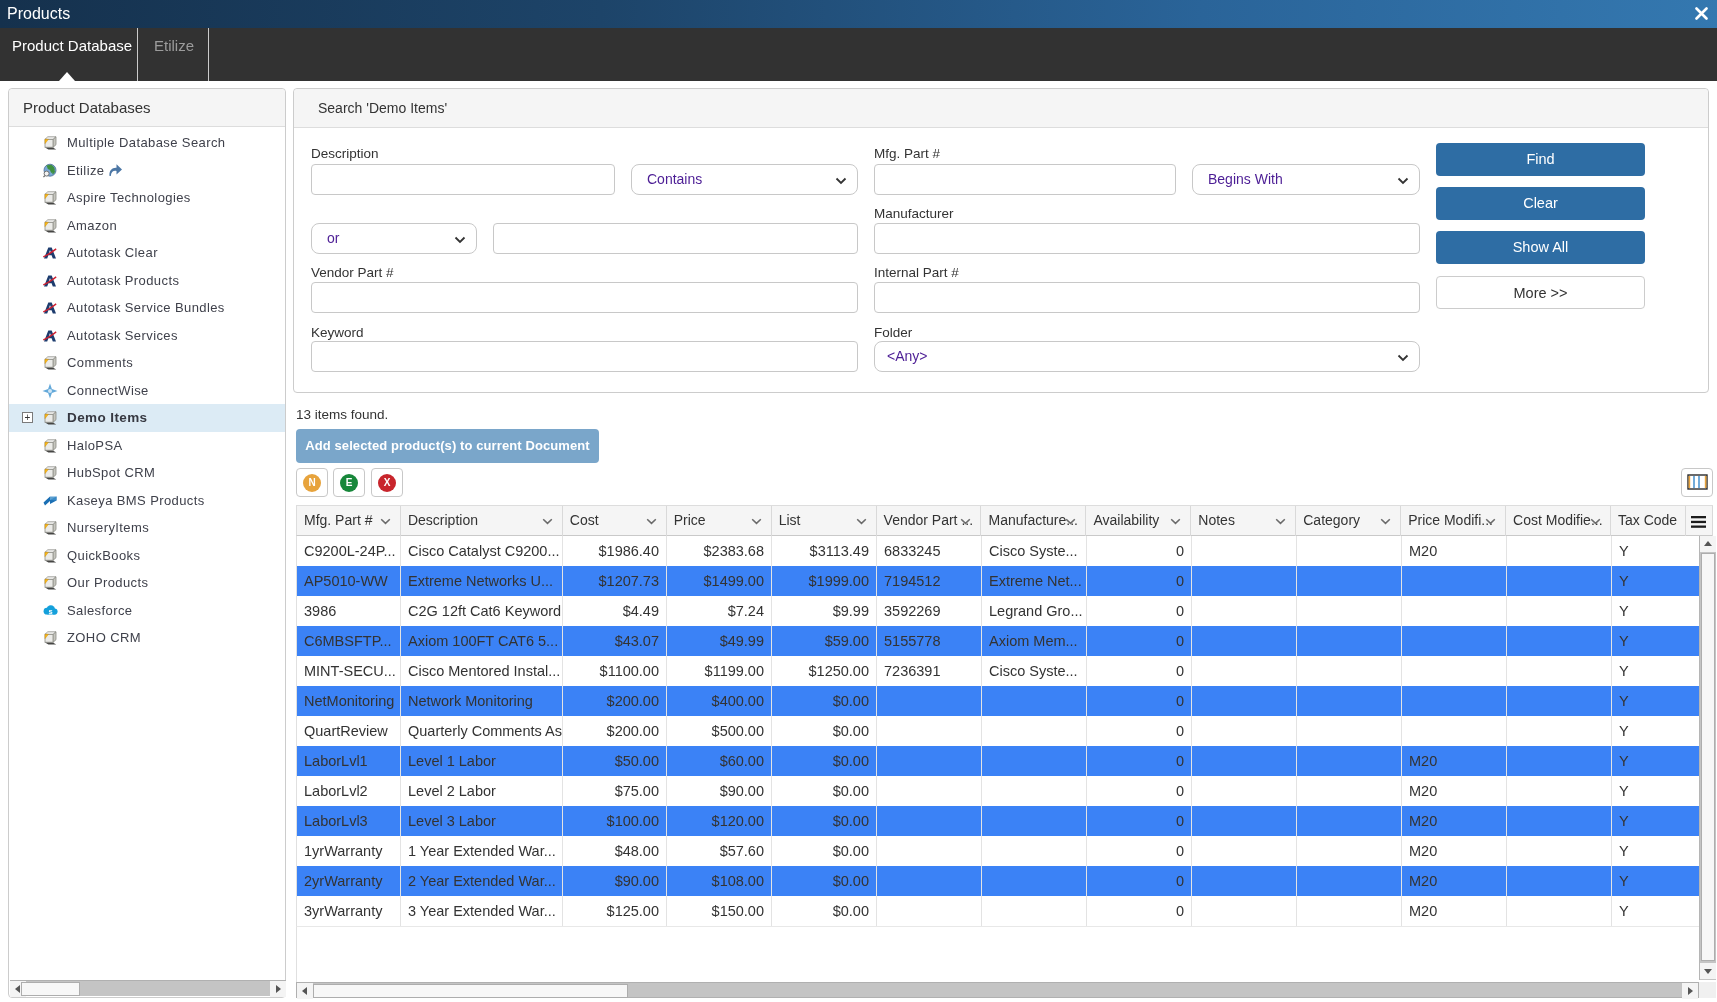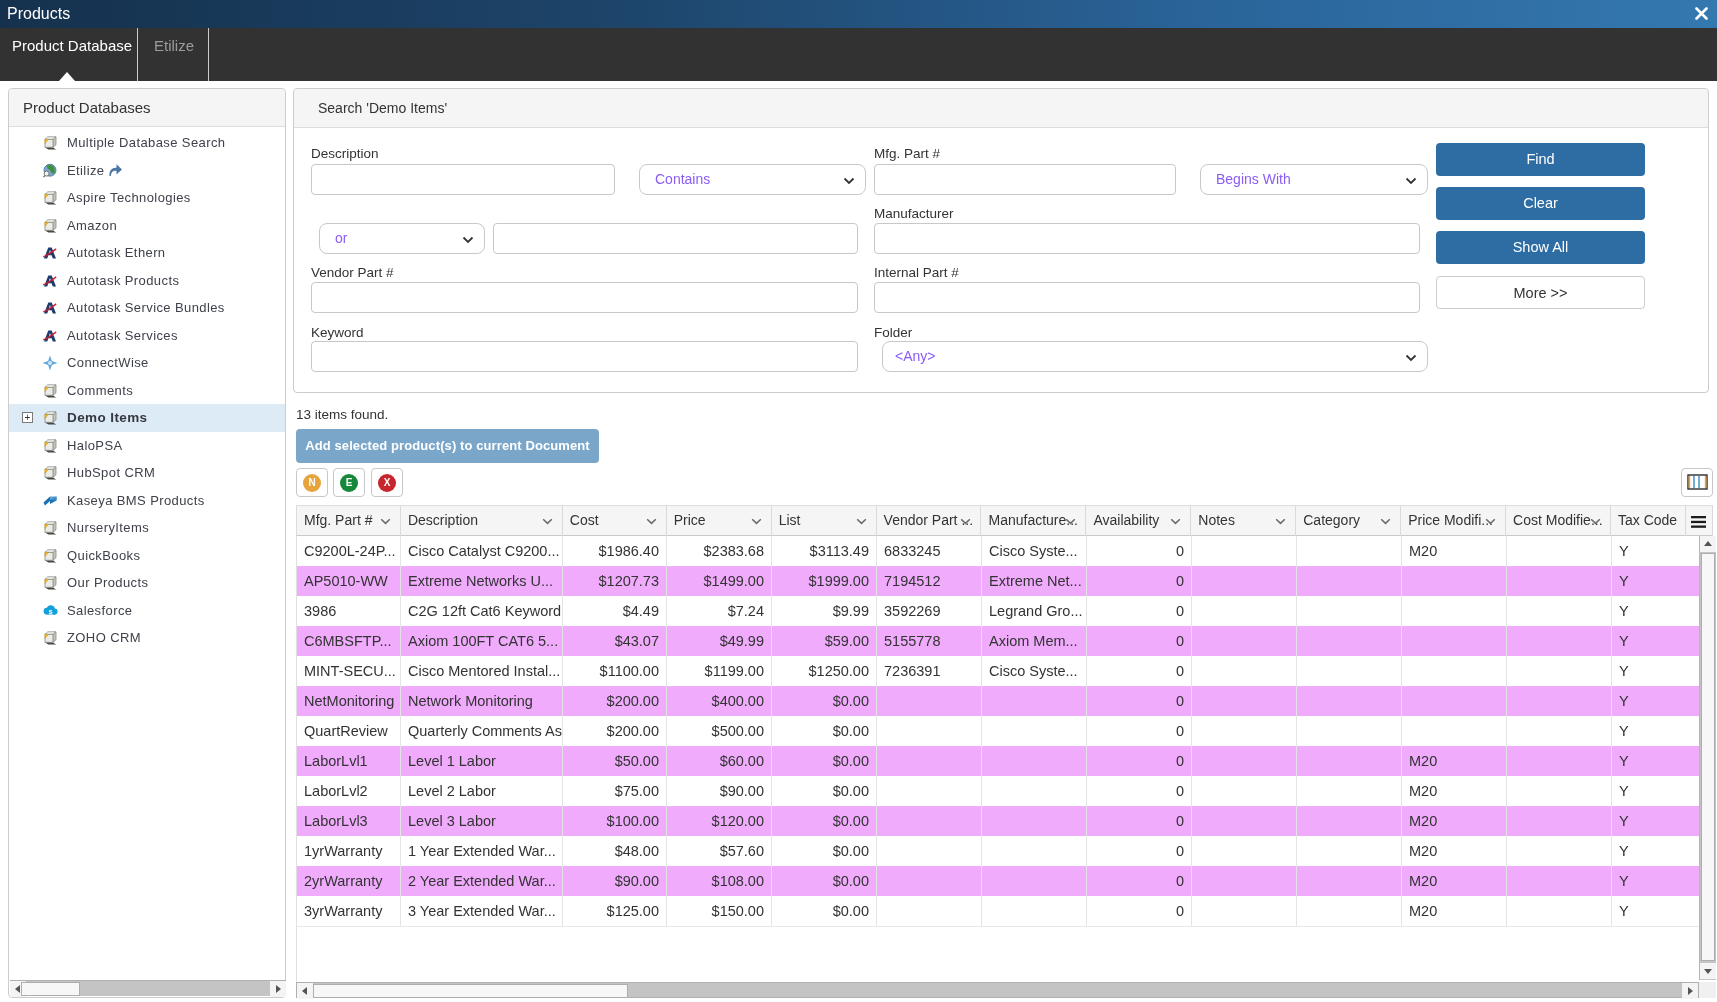--- a/index.html
+++ b/index.html
@@ -35,21 +35,21 @@
 .triu { position:absolute; left:4px; top:5px; width:0; height:0; border-left:4px solid transparent; border-right:4px solid transparent; border-bottom:5px solid #555; }
 .trid { position:absolute; left:4px; top:6px; width:0; height:0; border-left:4px solid transparent; border-right:4px solid transparent; border-top:5px solid #555; }
 
 .spanel { position:absolute; left:293px; top:88px; width:1416px; height:305px; background:#fff;
   border:1px solid #ccc; border-radius:4px; }
 .shead { height:39px; background:#f5f5f5; border-bottom:1px solid #ddd; border-radius:4px 4px 0 0;
   line-height:39px; padding-left:24px; font-size:14px; color:#333; }
 .lab { position:absolute; font-size:13.5px; color:#333; }
 .inp { position:absolute; height:31px; border:1px solid #c8c8c8; border-radius:4px; background:#fff; }
 .sel { position:absolute; height:31px; border:1px solid #c8c8c8; border-radius:8px; background:#fff;
-  font-size:14px; color:#8b5cf6; line-height:29px; padding-left:15px;margin-left:8px; }
+  font-size:14px; color:#4c1d95; line-height:29px; padding-left:15px; }
 .sa { position:absolute; right:10px; top:12px; }
 
 .btn { position:absolute; left:1436px; width:209px; height:33px; background:#2e6da4; border-radius:4px;
   color:#fff; font-size:14.5px; text-align:center; line-height:33px; }
 .btnw { background:#fff; border:1px solid #ccc; color:#333; }
 
 .found { position:absolute; left:296px; top:407px; font-size:13.5px; color:#333; }
 .addbtn { position:absolute; left:296px; top:429px; width:303px; height:34px; background:#7aa6ca; border-radius:4px;
   color:#fff; font-weight:bold; font-size:13px; letter-spacing:0.1px; text-align:center; line-height:34px; white-space:nowrap; }
 .ibtn { position:absolute; top:468px; width:32px; height:29px; background:#fff; border:1px solid #c8c8c8; border-radius:4px; }
@@ -59,21 +59,21 @@
   border-radius:4px; text-align:center; padding-top:5px; }
 
 .thead { position:absolute; left:296px; top:505px; width:1417px; height:31px; background:#f5f5f5;
   border-top:1px solid #ddd; border-left:1px solid #ddd; border-bottom:1px solid #c9c9c9; display:flex; }
 .hcell { position:relative; height:30px; line-height:29px; border-right:1px solid #d9d9d9; padding-left:7px;
   font-size:14px; color:#333; white-space:nowrap; overflow:hidden; }
 .hcell .hc { position:absolute; right:9px; top:12px; }
 .hmenu { text-align:center; padding-left:0; padding-top:9px; line-height:normal; }
 .tbody { position:absolute; left:296px; top:536px; width:1404px; border-left:1px solid #e0e0e0; }
 .brow { display:flex; height:30px; background:#fff; }
-.brow.odd { background:#f0abfc;align-items:flex-end; }
+.brow.odd { background:#3b82f6;align-items:flex-end; }
 .bcell { height:30px; line-height:30px; border-right:1px solid #e3e3e3; padding-left:7px; font-size:14.5px;
   color:#333; white-space:nowrap; overflow:hidden; }
 .bcell.rr { text-align:right; padding-right:7px; padding-left:0; }
 .tfill { position:absolute; left:296px; top:926px; width:1404px; height:56px; background:#fff;
   border-left:1px solid #e0e0e0; border-top:1px solid #e8e8e8; }
 .vscroll { position:absolute; left:1699px; top:536px; width:17px; height:444px; background:#c4c4c4; border-left:1px solid #b5b5b5; }
 .hscroll { position:absolute; left:296px; top:982px; width:1403px; height:16px; background:#c4c4c4; border:1px solid #b0b0b0; }
 .corner { position:absolute; left:1699px; top:982px; width:17px; height:16px; background:#f0f0f0; }
 </style></head>
 <body>
@@ -120,44 +120,44 @@
 <div class="trow"><svg class="ti" width="16" height="16" viewBox="0 0 16 16">
           <polygon points="2.6,12.2 10.4,12.2 14.2,14.6 6.4,14.6" fill="#454543"></polygon>
           <rect x="3.0" y="4.3" width="8.2" height="7.9" fill="#ebebe8" stroke="#8d8d86" stroke-width="0.8"></rect>
           <polygon points="3.0,4.3 5.8,1.8 14.0,1.8 11.2,4.3" fill="#f8f8f6" stroke="#8d8d86" stroke-width="0.8"></polygon>
           <polygon points="11.2,4.3 14.0,1.8 14.0,9.7 11.2,12.2" fill="#c6c6bf" stroke="#8d8d86" stroke-width="0.8"></polygon>
           <polygon points="3.0,4.3 6.4,4.3 3.0,8.6" fill="#fdb913" stroke="#c88f10" stroke-width="0.5"></polygon>
         </svg><span class="tl">Amazon</span></div>
 <div class="trow"><svg class="ti" width="16" height="16" viewBox="0 0 16 16">
           <path d="M2,13.5 L6.3,2.5 L9.7,2.5 L14,13.5 L10.8,13.5 L9.6,10.2 L6.4,10.2 L5.2,13.5 Z M7,7.8 L9,7.8 L8,4.9 Z" fill="#1d3c6e"></path>
           <path d="M1,11.2 C5,9.5 10,6 13.8,3.2 L14.6,4.4 C11,7.4 5.5,10.6 1.5,12.4 Z" fill="#cf2030"></path>
-        </svg><span class="tl">Autotask Ethern</span></div>
+        </svg><span class="tl">Autotask Clear</span></div>
 <div class="trow"><svg class="ti" width="16" height="16" viewBox="0 0 16 16">
           <path d="M2,13.5 L6.3,2.5 L9.7,2.5 L14,13.5 L10.8,13.5 L9.6,10.2 L6.4,10.2 L5.2,13.5 Z M7,7.8 L9,7.8 L8,4.9 Z" fill="#1d3c6e"></path>
           <path d="M1,11.2 C5,9.5 10,6 13.8,3.2 L14.6,4.4 C11,7.4 5.5,10.6 1.5,12.4 Z" fill="#cf2030"></path>
         </svg><span class="tl">Autotask Products</span></div>
 <div class="trow"><svg class="ti" width="16" height="16" viewBox="0 0 16 16">
           <path d="M2,13.5 L6.3,2.5 L9.7,2.5 L14,13.5 L10.8,13.5 L9.6,10.2 L6.4,10.2 L5.2,13.5 Z M7,7.8 L9,7.8 L8,4.9 Z" fill="#1d3c6e"></path>
           <path d="M1,11.2 C5,9.5 10,6 13.8,3.2 L14.6,4.4 C11,7.4 5.5,10.6 1.5,12.4 Z" fill="#cf2030"></path>
         </svg><span class="tl">Autotask Service Bundles</span></div>
 <div class="trow"><svg class="ti" width="16" height="16" viewBox="0 0 16 16">
           <path d="M2,13.5 L6.3,2.5 L9.7,2.5 L14,13.5 L10.8,13.5 L9.6,10.2 L6.4,10.2 L5.2,13.5 Z M7,7.8 L9,7.8 L8,4.9 Z" fill="#1d3c6e"></path>
           <path d="M1,11.2 C5,9.5 10,6 13.8,3.2 L14.6,4.4 C11,7.4 5.5,10.6 1.5,12.4 Z" fill="#cf2030"></path>
         </svg><span class="tl">Autotask Services</span></div>
 <div class="trow"><svg class="ti" width="16" height="16" viewBox="0 0 16 16">
+          <polygon points="2.6,12.2 10.4,12.2 14.2,14.6 6.4,14.6" fill="#454543"></polygon>
+          <rect x="3.0" y="4.3" width="8.2" height="7.9" fill="#ebebe8" stroke="#8d8d86" stroke-width="0.8"></rect>
+          <polygon points="3.0,4.3 5.8,1.8 14.0,1.8 11.2,4.3" fill="#f8f8f6" stroke="#8d8d86" stroke-width="0.8"></polygon>
+          <polygon points="11.2,4.3 14.0,1.8 14.0,9.7 11.2,12.2" fill="#c6c6bf" stroke="#8d8d86" stroke-width="0.8"></polygon>
+          <polygon points="3.0,4.3 6.4,4.3 3.0,8.6" fill="#fdb913" stroke="#c88f10" stroke-width="0.5"></polygon>
+        </svg><span class="tl">Comments</span></div>
+<div class="trow"><svg class="ti" width="16" height="16" viewBox="0 0 16 16">
           <polygon points="8,0.5 9.9,6.1 15.5,8 9.9,9.9 8,15.5 6.1,9.9 0.5,8 6.1,6.1" fill="#64a9da"></polygon>
           <circle cx="8" cy="8" r="2" fill="#cfe6f5"></circle>
         </svg><span class="tl">ConnectWise</span></div>
-<div class="trow"><svg class="ti" width="16" height="16" viewBox="0 0 16 16">
-          <polygon points="2.6,12.2 10.4,12.2 14.2,14.6 6.4,14.6" fill="#454543"></polygon>
-          <rect x="3.0" y="4.3" width="8.2" height="7.9" fill="#ebebe8" stroke="#8d8d86" stroke-width="0.8"></rect>
-          <polygon points="3.0,4.3 5.8,1.8 14.0,1.8 11.2,4.3" fill="#f8f8f6" stroke="#8d8d86" stroke-width="0.8"></polygon>
-          <polygon points="11.2,4.3 14.0,1.8 14.0,9.7 11.2,12.2" fill="#c6c6bf" stroke="#8d8d86" stroke-width="0.8"></polygon>
-          <polygon points="3.0,4.3 6.4,4.3 3.0,8.6" fill="#fdb913" stroke="#c88f10" stroke-width="0.5"></polygon>
-        </svg><span class="tl">Comments</span></div>
 <div class="trow tsel"><span class="exp">+</span><svg class="ti" width="16" height="16" viewBox="0 0 16 16">
           <polygon points="2.6,12.2 10.4,12.2 14.2,14.6 6.4,14.6" fill="#454543"></polygon>
           <rect x="3.0" y="4.3" width="8.2" height="7.9" fill="#ebebe8" stroke="#8d8d86" stroke-width="0.8"></rect>
           <polygon points="3.0,4.3 5.8,1.8 14.0,1.8 11.2,4.3" fill="#f8f8f6" stroke="#8d8d86" stroke-width="0.8"></polygon>
           <polygon points="11.2,4.3 14.0,1.8 14.0,9.7 11.2,12.2" fill="#c6c6bf" stroke="#8d8d86" stroke-width="0.8"></polygon>
           <polygon points="3.0,4.3 6.4,4.3 3.0,8.6" fill="#fdb913" stroke="#c88f10" stroke-width="0.5"></polygon>
         </svg><span class="tl">Demo Items</span></div>
 <div class="trow"><svg class="ti" width="16" height="16" viewBox="0 0 16 16">
           <polygon points="2.6,12.2 10.4,12.2 14.2,14.6 6.4,14.6" fill="#454543"></polygon>
           <rect x="3.0" y="4.3" width="8.2" height="7.9" fill="#ebebe8" stroke="#8d8d86" stroke-width="0.8"></rect>

